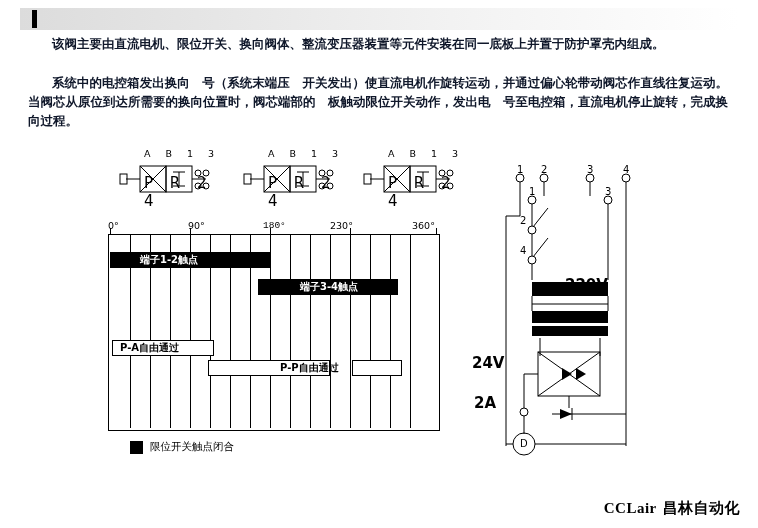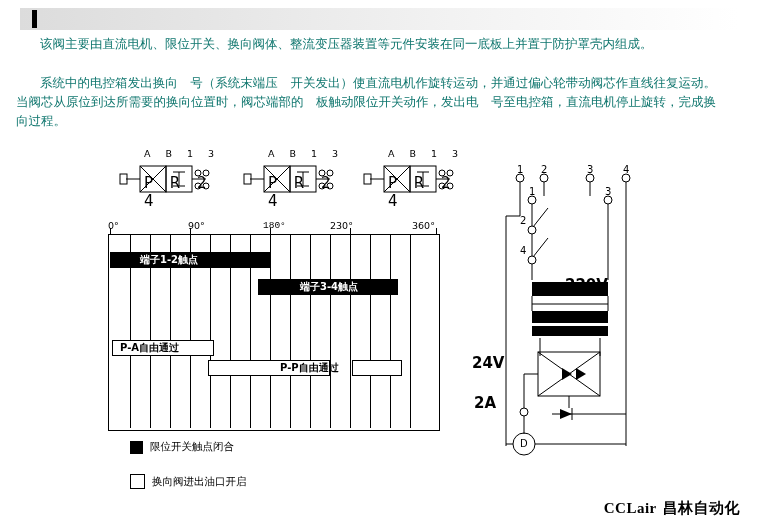--- a/index.html
+++ b/index.html
@@ -38,24 +38,25 @@
     font-size: 14px;
     font-weight: bold;
     letter-spacing: 1px;
   }
 
   
   .para {
     position: absolute;
     font-size: 12.5px;
     line-height: 19px;
-    color: #0f766e;
+    color: #0f172a;
     width: 700px;
-    left: 16px;
+    left: 28px;
     text-align: justify;
+    font-weight: bold;
   }
   #para1 { top: 34px; }
   #para2 { top: 73px; }
 
   
   #diagram {
     position: absolute;
     left: 0;
     top: 148px;
     width: 755px;
@@ -281,24 +282,20 @@
   <div class="tick" style="left:110px;"></div>
   <div class="tick" style="left:190px;"></div>
   <div class="tick" style="left:270px;"></div>
   <div class="tick" style="left:350px;"></div>
   <div class="tick" style="left:436px;"></div>
 
   <div class="legend-item" style="left:130px; top:292px;">
     <div class="legend-sq-black"></div>
     <span>限位开关触点闭合</span>
   </div>
-  <div class="legend-item" style="left:130px; top:326px;">
-    <div class="legend-sq-white"></div>
-    <span>换向阀进出油口开启</span>
-  </div>
 
   <svg width="180" height="310" style="position:absolute; left:500px; top:8px;">
 
     <circle cx="20" cy="22" r="4" fill="none" stroke="#000"></circle>
     <circle cx="44" cy="22" r="4" fill="none" stroke="#000"></circle>
     <circle cx="90" cy="22" r="4" fill="none" stroke="#000"></circle>
     <circle cx="126" cy="22" r="4" fill="none" stroke="#000"></circle>
 
     <circle cx="32" cy="44" r="4" fill="none" stroke="#000"></circle>
     <circle cx="108" cy="44" r="4" fill="none" stroke="#000"></circle>

